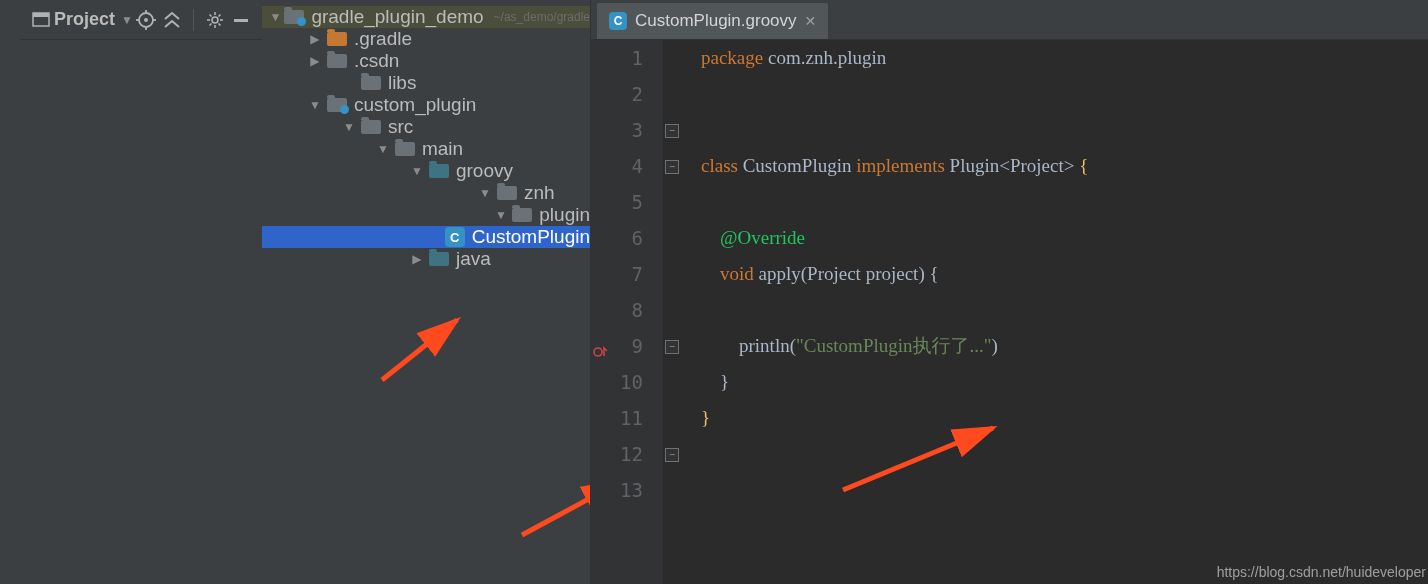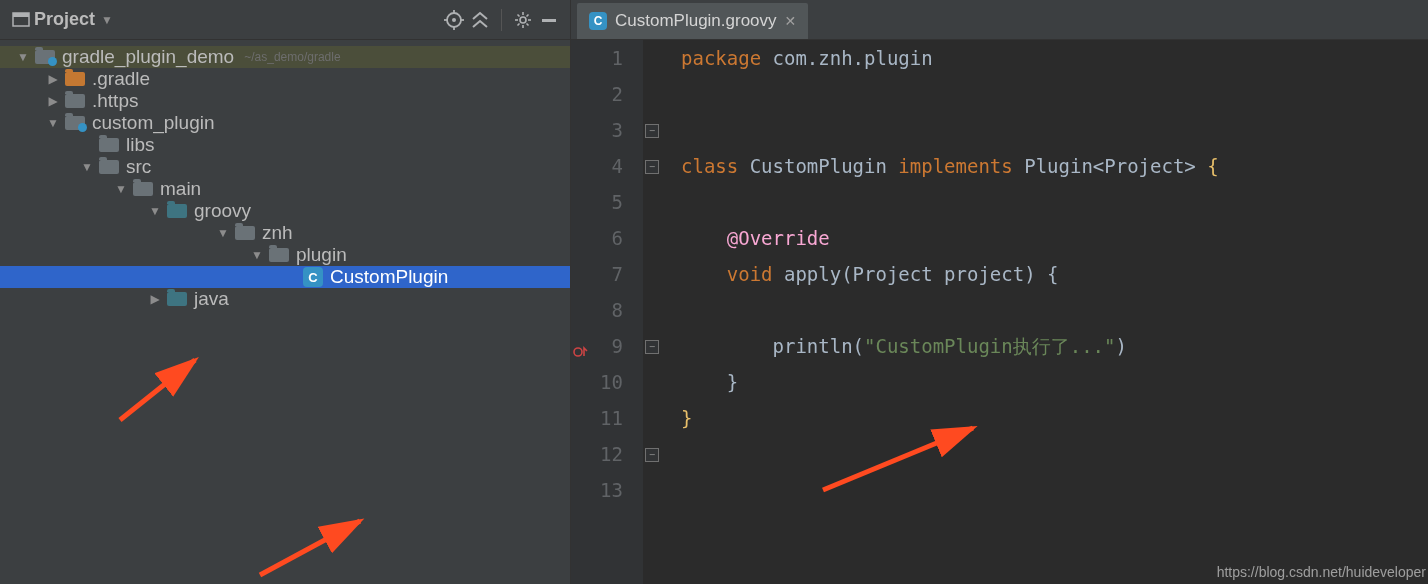--- a/index.html
+++ b/index.html
@@ -13,21 +13,22 @@
     display: flex;
     overflow: hidden;
     position: relative;
   }
   
   .sidebar {
     width: 570px;
     height: 100%;
     background: #3c3f41;
     display: flex;
-    flex-direction: column;
+    flex-direction: row;
+    margin-left: 20px;
   }
   .sidebar-header {
     height: 40px;
     background: #3c3f41;
     border-bottom: 1px solid #323232;
     display: flex;
     align-items: center;
     padding: 0 8px;
   }
   .sidebar-title {
@@ -165,23 +166,23 @@
     text-align: center;
     color: #8a8a8a;
     background: #313335;
   }
   .code {
     flex: 1;
     background: #2b2b2b;
     padding-left: 18px;
     color: #a9b7c6;
   }
-  .code .line { height: 36px; white-space: pre; }
+  .code .line { height: 36px; white-space: pre; font-family: Liberation Serif, serif; }
   .kw { color: #cc7832; }
-  .ann { color: #f9a8d4; }
+  .ann { color: #22c55e; }
   .str { color: #6a8759; }
   .brc { color: #e8bf6a; }
   .redarrow {
     position: absolute;
     pointer-events: none;
   }
   .watermark {
     position: absolute;
     right: 2px;
     bottom: 4px;
@@ -262,37 +263,37 @@
           <span class="folder orange"></span>
         </span>
       <span>.gradle</span>
     </div>
     <div class="tree-row">
       <span class="indent" style="width:44px;"></span>
       <span class="arrow right"></span>
       <span class="ficon">
           <span class="folder"></span>
         </span>
-      <span>.https</span>
-    </div>
-    <div class="tree-row">
-      <span class="indent" style="width:44px;"></span>
-      <span class="arrow down"></span>
-      <span class="ficon">
-          <span class="folder gradle"></span>
-        </span>
-      <span>custom_plugin</span>
+      <span>.csdn</span>
     </div>
     <div class="tree-row">
       <span class="indent" style="width:78px;"></span>
       <span class="arrow none"></span>
       <span class="ficon">
           <span class="folder"></span>
         </span>
       <span>libs</span>
+    </div>
+    <div class="tree-row">
+      <span class="indent" style="width:44px;"></span>
+      <span class="arrow down"></span>
+      <span class="ficon">
+          <span class="folder gradle"></span>
+        </span>
+      <span>custom_plugin</span>
     </div>
     <div class="tree-row">
       <span class="indent" style="width:78px;"></span>
       <span class="arrow down"></span>
       <span class="ficon">
           <span class="folder"></span>
         </span>
       <span>src</span>
     </div>
     <div class="tree-row">

